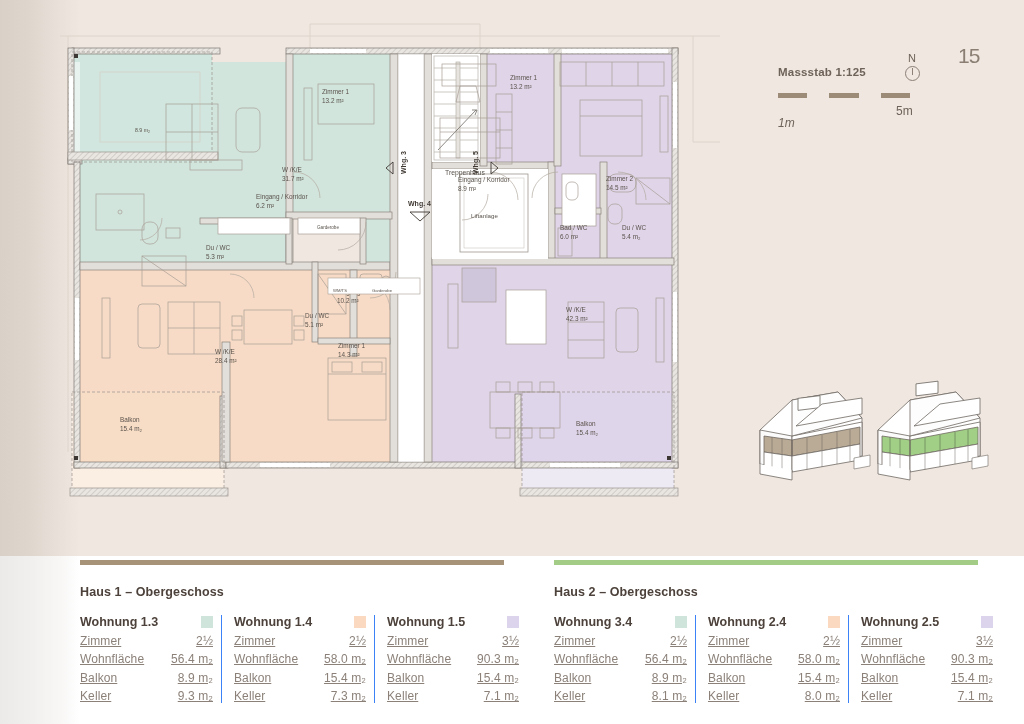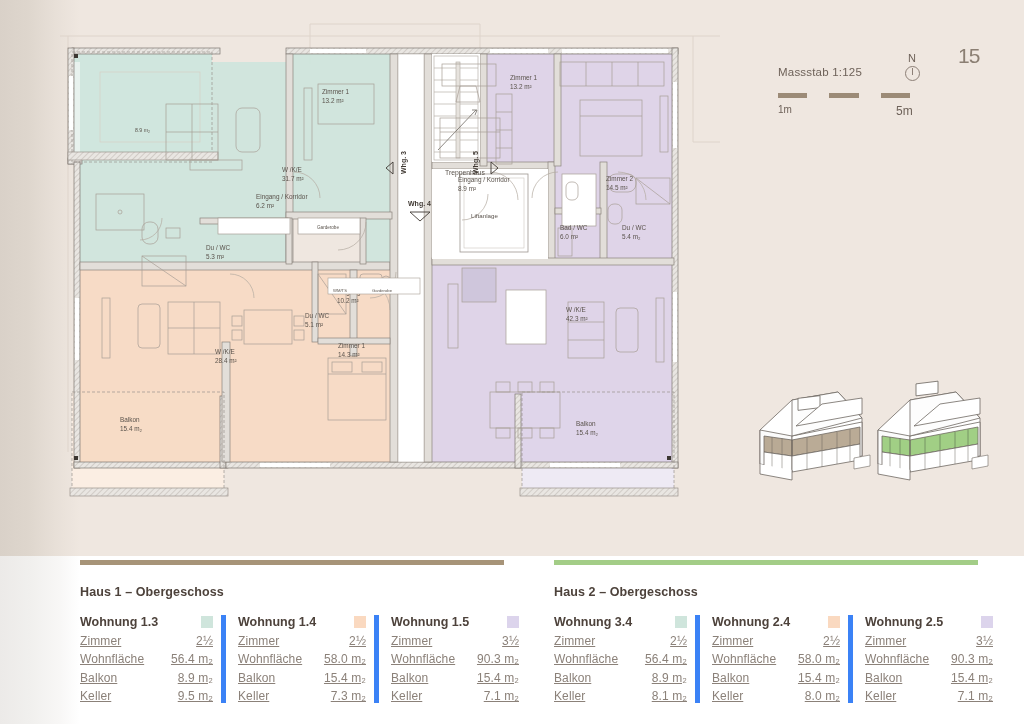--- a/index.html
+++ b/index.html
@@ -25,26 +25,26 @@
     position: absolute; left: 0; top: 556px; width: 1024px; height: 168px;
     background: #ffffff;
   }
   .bottom-gradient {
     position: absolute; left: 0; top: 556px; width: 80px; height: 168px;
     background: linear-gradient(to right, #eceae8 0%, #f1f0ee 40%, #f8f7f6 75%, #ffffff 100%);
   }
 
   
   .scale-block { position: absolute; left: 778px; top: 66px; }
-  .scale-label { font-size: 11.5px; color: #6e6259; letter-spacing: .2px; white-space: nowrap; }
+  .scale-label { font-size: 11.5px; color: #6e6259; letter-spacing: .2px; white-space: nowrap; font-weight: bold; }
   .scale-bar { position: absolute; left: 778px; top: 93px; width: 132px; height: 5px; display: flex; }
   .scale-bar span { height: 100%; }
   .seg-on { background: #9c8b77; }
   .seg-off { background: transparent; }
-  .scale-min { position: absolute; left: 778px; top: 104px; font-size: 10px; color: #6e6259; }
+  .scale-min { position: absolute; left: 778px; top: 116px; font-size: 12px; color: #6e6259; font-style: italic; }
   .scale-max { position: absolute; left: 896px; top: 104px; font-size: 12px; color: #6e6259; text-align: center; }
 
   .compass { position: absolute; left: 899px; top: 52px; width: 26px; height: 40px; }
   .compass-n { font-size: 11px; color: #6e6259; text-align: center; line-height: 12px; }
   .compass-circle {
     margin: 2px auto 0; width: 15px; height: 15px; border: 1px solid #8d8077;
     border-radius: 50%; position: relative;
   }
   .compass-circle::after {
     content: ""; position: absolute; left: 6.5px; top: 1px; width: 1px; height: 7px; background: #8d8077;
@@ -72,21 +72,21 @@
   .rule-green { background: #a3cd87; }
 
   .house-title {
     margin-top: 20px; font-size: 12.5px; font-weight: bold; color: #4d423b; letter-spacing: .1px;
   }
 
   .apt-row { display: flex; margin-top: 16px; }
   .apt {
     width: 141px; padding-right: 8px; position: relative;
   }
-  .apt + .apt { border-left: 5px solid #3b82f6; padding-left: 12px; width: 153px; }
+  .apt + .apt { border-left: 1px solid #3b82f6; padding-left: 12px; width: 153px; }
 
   .apt-head { display: flex; align-items: center; justify-content: space-between; }
   .apt-name { font-size: 12.5px; font-weight: bold; color: #4d423b; }
   .swatch { width: 12px; height: 12px; display: inline-block; }
 
   .apt-line {
     display: flex; justify-content: space-between; align-items: baseline;
     font-size: 12px; color: #8b8179; margin-top: 4.5px; text-decoration: underline;
   }
   .apt-line .k { letter-spacing: .1px; }
@@ -521,21 +521,21 @@
         <div class="apt-line">
           <span class="k">Wohnfläche</span>
           <span class="v">56.4 m₂</span>
         </div>
         <div class="apt-line">
           <span class="k">Balkon</span>
           <span class="v">8.9 m₂</span>
         </div>
         <div class="apt-line">
           <span class="k">Keller</span>
-          <span class="v">9.5 m₂</span>
+          <span class="v">9.3 m₂</span>
         </div>
       </div>
 
       <div class="apt">
         <div class="apt-head">
           <span class="apt-name">Wohnung 1.4</span>
           <span class="swatch" style="background:#fad9c0"></span>
         </div>
         <div class="apt-line">
           <span class="k">Zimmer</span>

